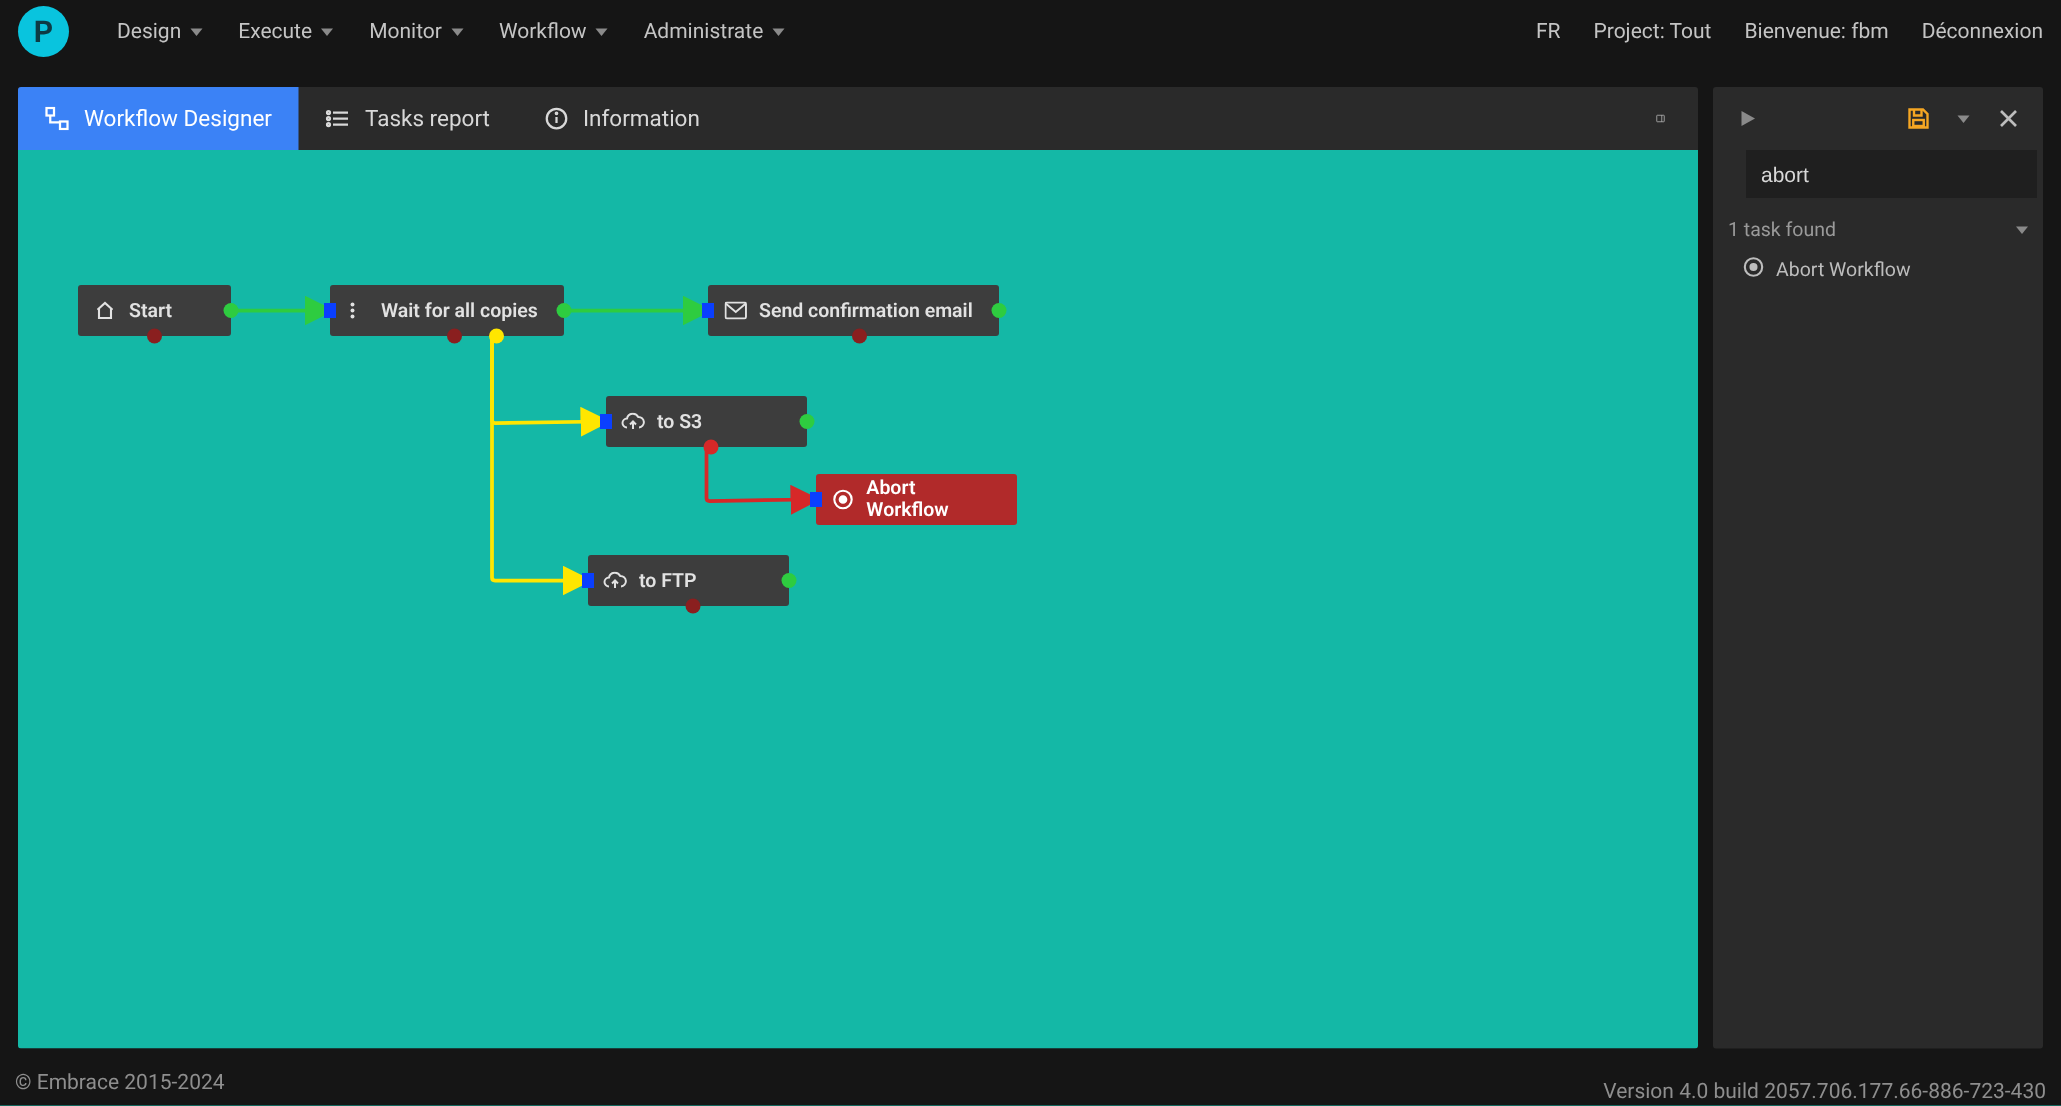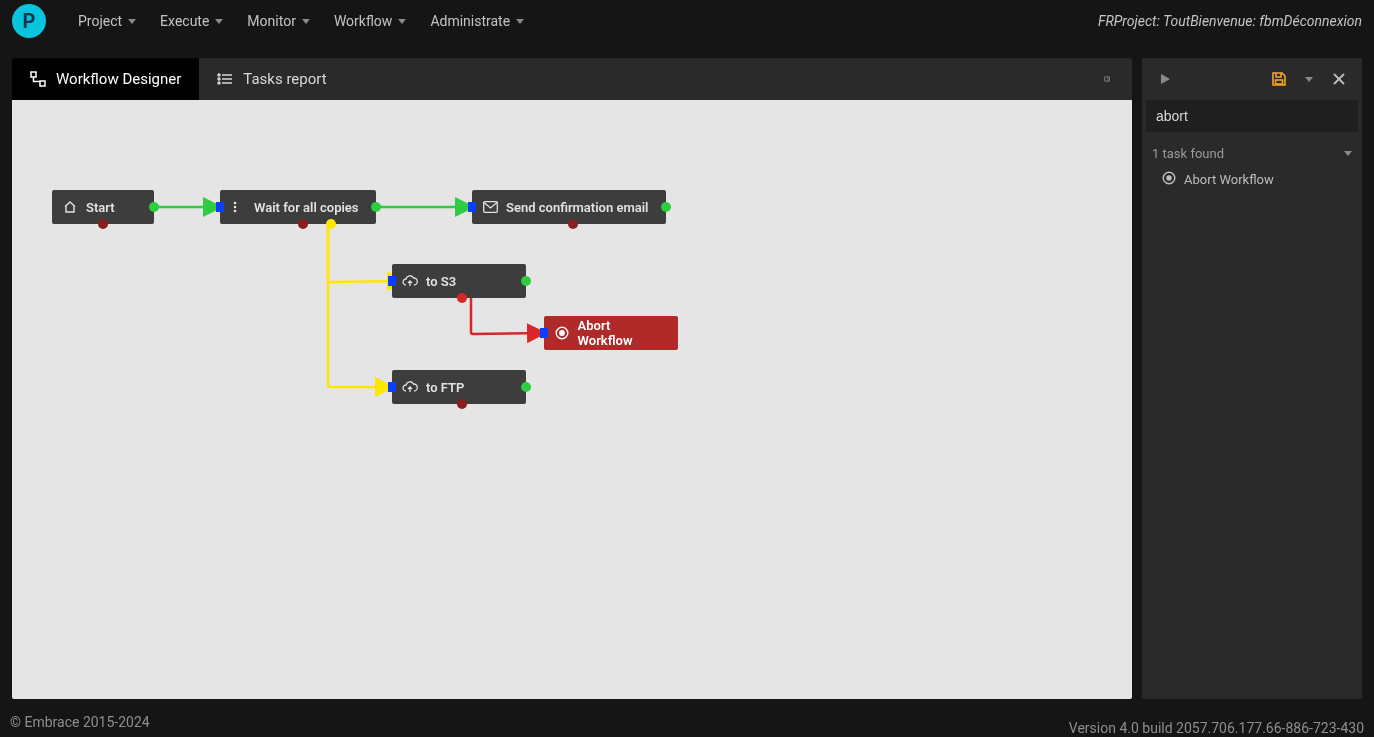--- a/index.html
+++ b/index.html
@@ -38,23 +38,22 @@
     font-size: 14px;
   }
   .caret {
     width: 0; height: 0;
     border-left: 4px solid transparent;
     border-right: 4px solid transparent;
     border-top: 5px solid #8a8a8a;
   }
   .topnav-right {
     margin-left: auto;
-    display: flex; 
+    display: flex; gap: 22px;
     font-size: 14px;
-    font-style: italic;
   }
   .topnav-right span { cursor: pointer; }
 
   
   .main {
     position: absolute;
     top: 58px; left: 12px; right: 12px; bottom: 38px;
     display: flex;
     gap: 10px;
   }
@@ -75,35 +74,35 @@
     align-items: stretch;
   }
   .tab {
     display: flex; align-items: center; gap: 10px;
     padding: 0 18px;
     color: #d8d8d8;
     cursor: pointer;
     font-size: 15px;
   }
   .tab.active {
-    background: #000000;
+    background: #3b82f6;
     color: #fff;
   }
   .tab .icon { display: flex; }
   .tabs-right {
     margin-left: auto;
     display: flex; align-items: center;
     padding-right: 14px;
   }
   .tabs-right .iconbtn { padding: 8px; cursor: pointer; }
 
   .canvas {
     flex: 1 1 auto;
     position: relative;
-    background: #e5e5e5;
+    background: #14b8a6;
   }
 
   
   .node {
     position: absolute;
     height: 34px;
     background: #3d3d3d;
     border-radius: 2px;
     display: flex; align-items: center;
     padding: 0 12px 0 10px;
@@ -150,21 +149,21 @@
     gap: 8px;
   }
   .sidepanel-top .spacer { flex: 1; }
   .iconbtn {
     width: 22px; height: 22px;
     display: flex; align-items: center; justify-content: center;
     cursor: pointer;
     color: #bdbdbd;
   }
   .save-icon { color: #f5a623; }
-  .search-row { padding: 0 4px 6px; }
+  .search-row { padding: 0 4px 6px; margin-left: 18px; }
   .search-input {
     width: 100%;
     background: #1f1f1f;
     border: none;
     color: #d8d8d8;
     padding: 8px 10px;
     font-size: 14px;
     outline: none;
   }
   .found-header {
@@ -196,21 +195,21 @@
 </style>
 </head>
 <body>
 
 <div class="topnav">
   <div class="logo">
       <span>P</span>
     </div>
   <div class="menu">
     <div class="menu-item">
-      <span>Project</span>
+      <span>Design</span>
       <span class="caret"></span>
     </div>
     <div class="menu-item">
       <span>Execute</span>
       <span class="caret"></span>
     </div>
     <div class="menu-item">
       <span>Monitor</span>
       <span class="caret"></span>
     </div>
@@ -250,20 +249,30 @@
           <svg width="16" height="16" viewBox="0 0 16 16" fill="none" stroke="currentColor" stroke-width="1.5">
               <line x1="5" y1="4" x2="15" y2="4"></line>
               <line x1="5" y1="8" x2="15" y2="8"></line>
               <line x1="5" y1="12" x2="15" y2="12"></line>
               <circle cx="2" cy="4" r="1"></circle>
               <circle cx="2" cy="8" r="1"></circle>
               <circle cx="2" cy="12" r="1"></circle>
             </svg>
         </span>
         <span>Tasks report</span>
+      </div>
+      <div class="tab">
+        <span class="icon">
+          <svg width="16" height="16" viewBox="0 0 16 16" fill="none" stroke="currentColor" stroke-width="1.5">
+              <circle cx="8" cy="8" r="6.5"></circle>
+              <line x1="8" y1="7" x2="8" y2="11"></line>
+              <circle cx="8" cy="4.5" r="0.5" fill="currentColor"></circle>
+            </svg>
+        </span>
+        <span>Information</span>
       </div>
       <div class="tabs-right">
         <span class="iconbtn">
           <svg width="18" height="18" viewBox="0 0 18 18" fill="none" stroke="#bdbdbd" stroke-width="1.5">
               <rect x="1.5" y="2.5" width="15" height="13" rx="1"></rect>
               <line x1="11.5" y1="2.5" x2="11.5" y2="15.5"></line>
             </svg>
         </span>
       </div>
     </div>
@@ -326,21 +335,21 @@
           <svg width="15" height="12" viewBox="0 0 15 12" fill="none" stroke="#e2e2e2" stroke-width="1.3">
               <rect x="0.7" y="0.7" width="13.6" height="10.6" rx="1"></rect>
               <path d="M1 1.5 L7.5 7 L14 1.5"></path>
             </svg>
         </span>
         <span>Send confirmation email</span>
         <span class="port green" style="right:-5px; top:12px;"></span>
         <span class="port red" style="left:96px; bottom:-5px;"></span>
       </div>
 
-      <div class="node" style="left:380px; top:164px; width:134px;">
+      <div class="node" style="left:392px; top:164px; width:134px;">
         <span class="port blue" style="left:-4px; top:12px;"></span>
         <span class="nicon">
           <svg width="16" height="13" viewBox="0 0 16 13" fill="none" stroke="#e2e2e2" stroke-width="1.3">
               <path d="M4 10a3 3 0 0 1 0-6 4 4 0 0 1 7.5-1A3.5 3.5 0 0 1 12 10"></path>
               <path d="M8 11V6M6 8l2-2 2 2"></path>
             </svg>
         </span>
         <span>to S3</span>
         <span class="port green" style="right:-5px; top:12px;"></span>
         <span class="port red" style="left:65px; bottom:-5px; background:#d62828;"></span>

